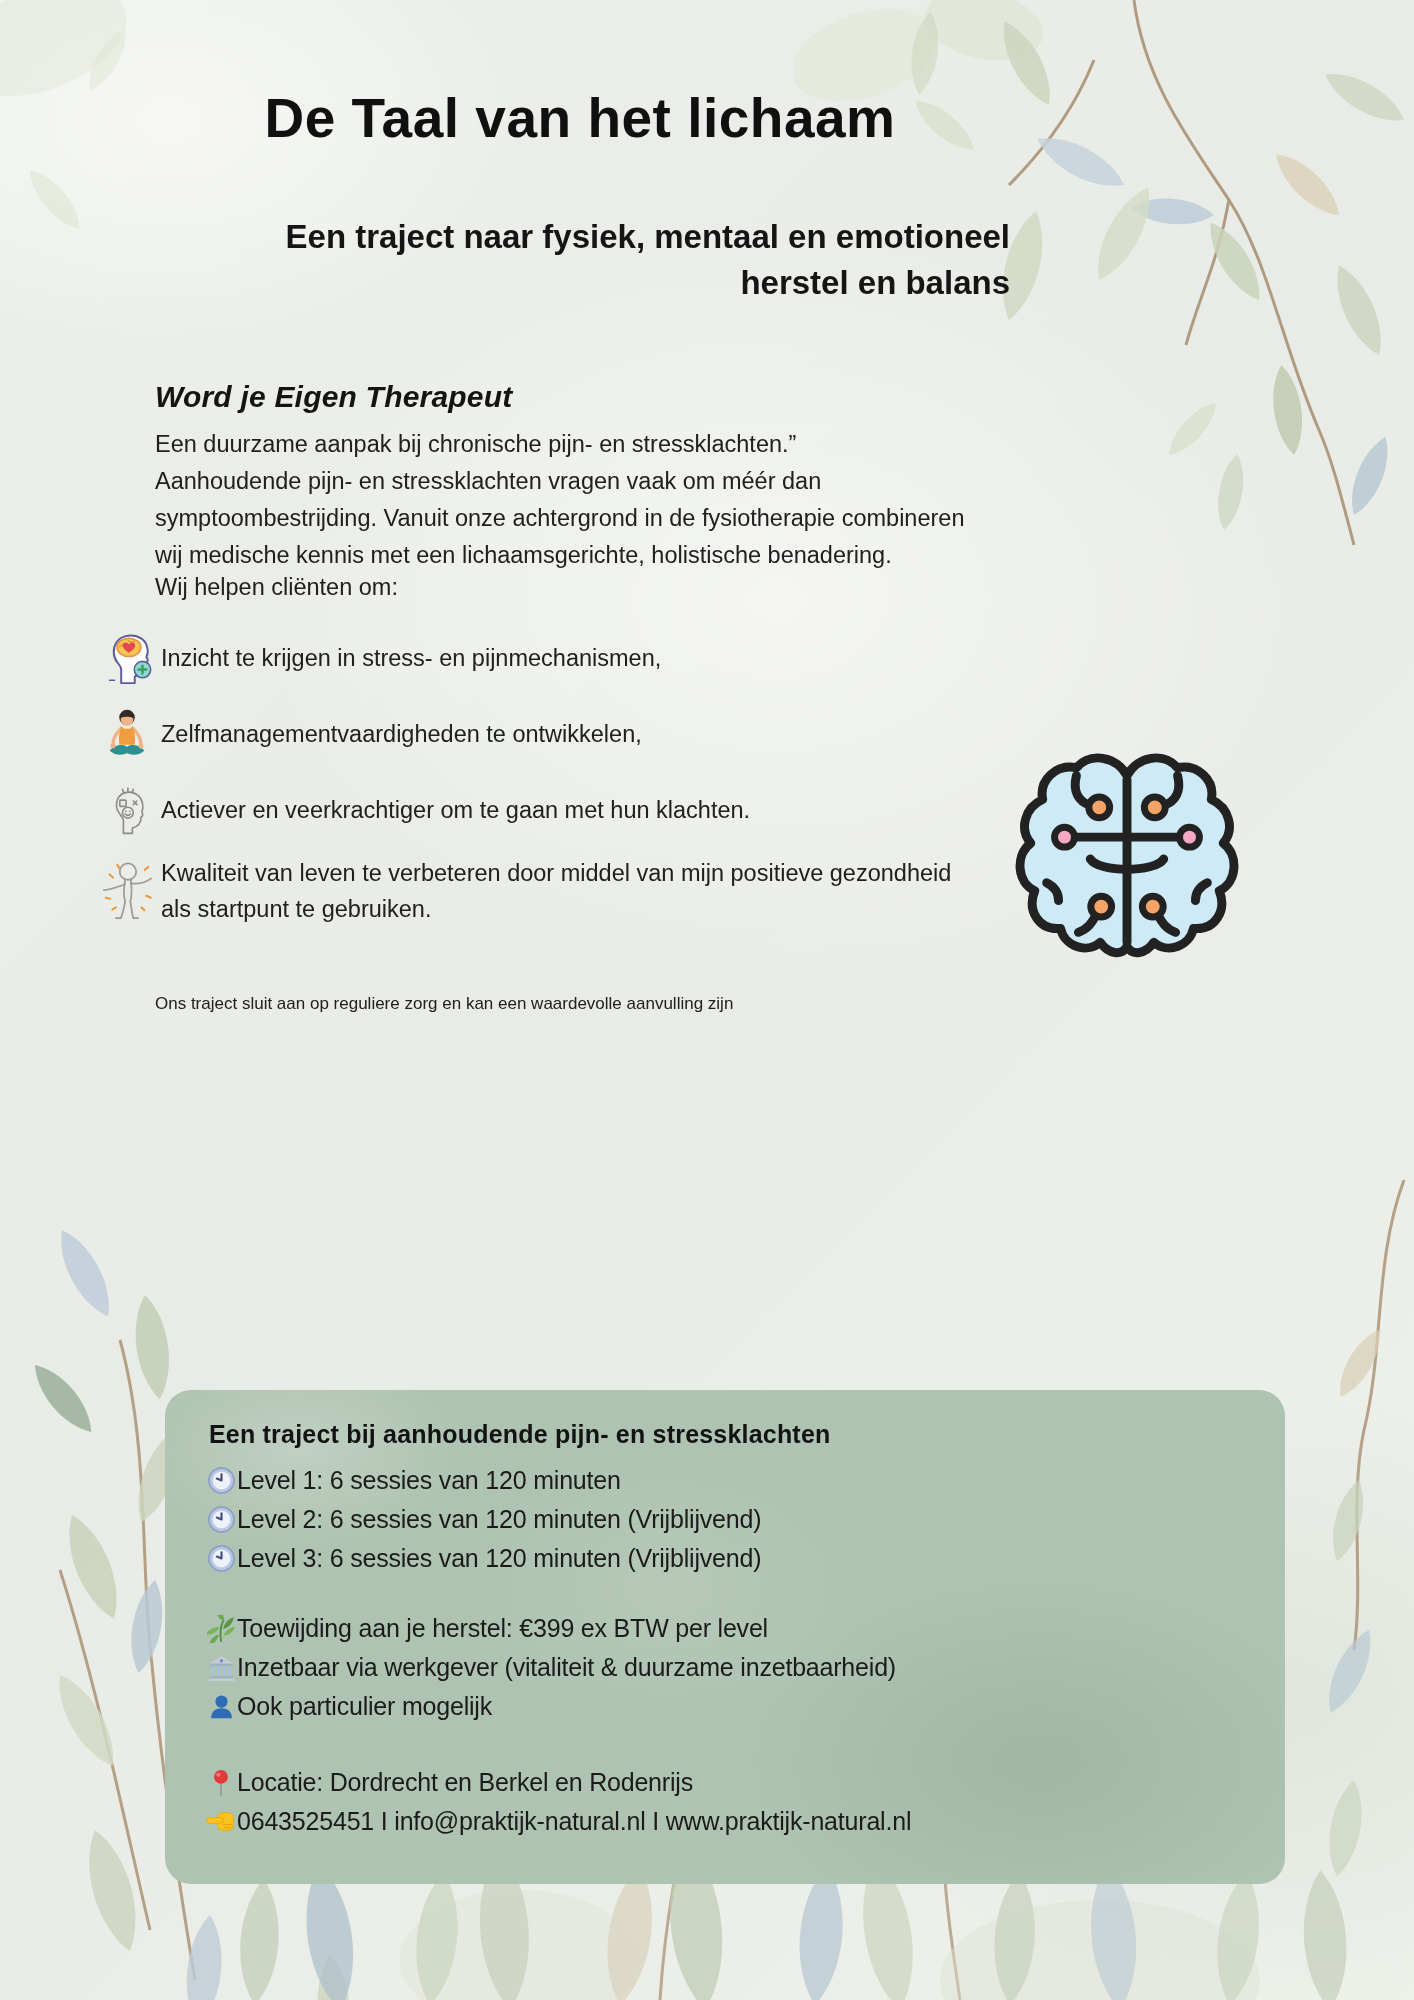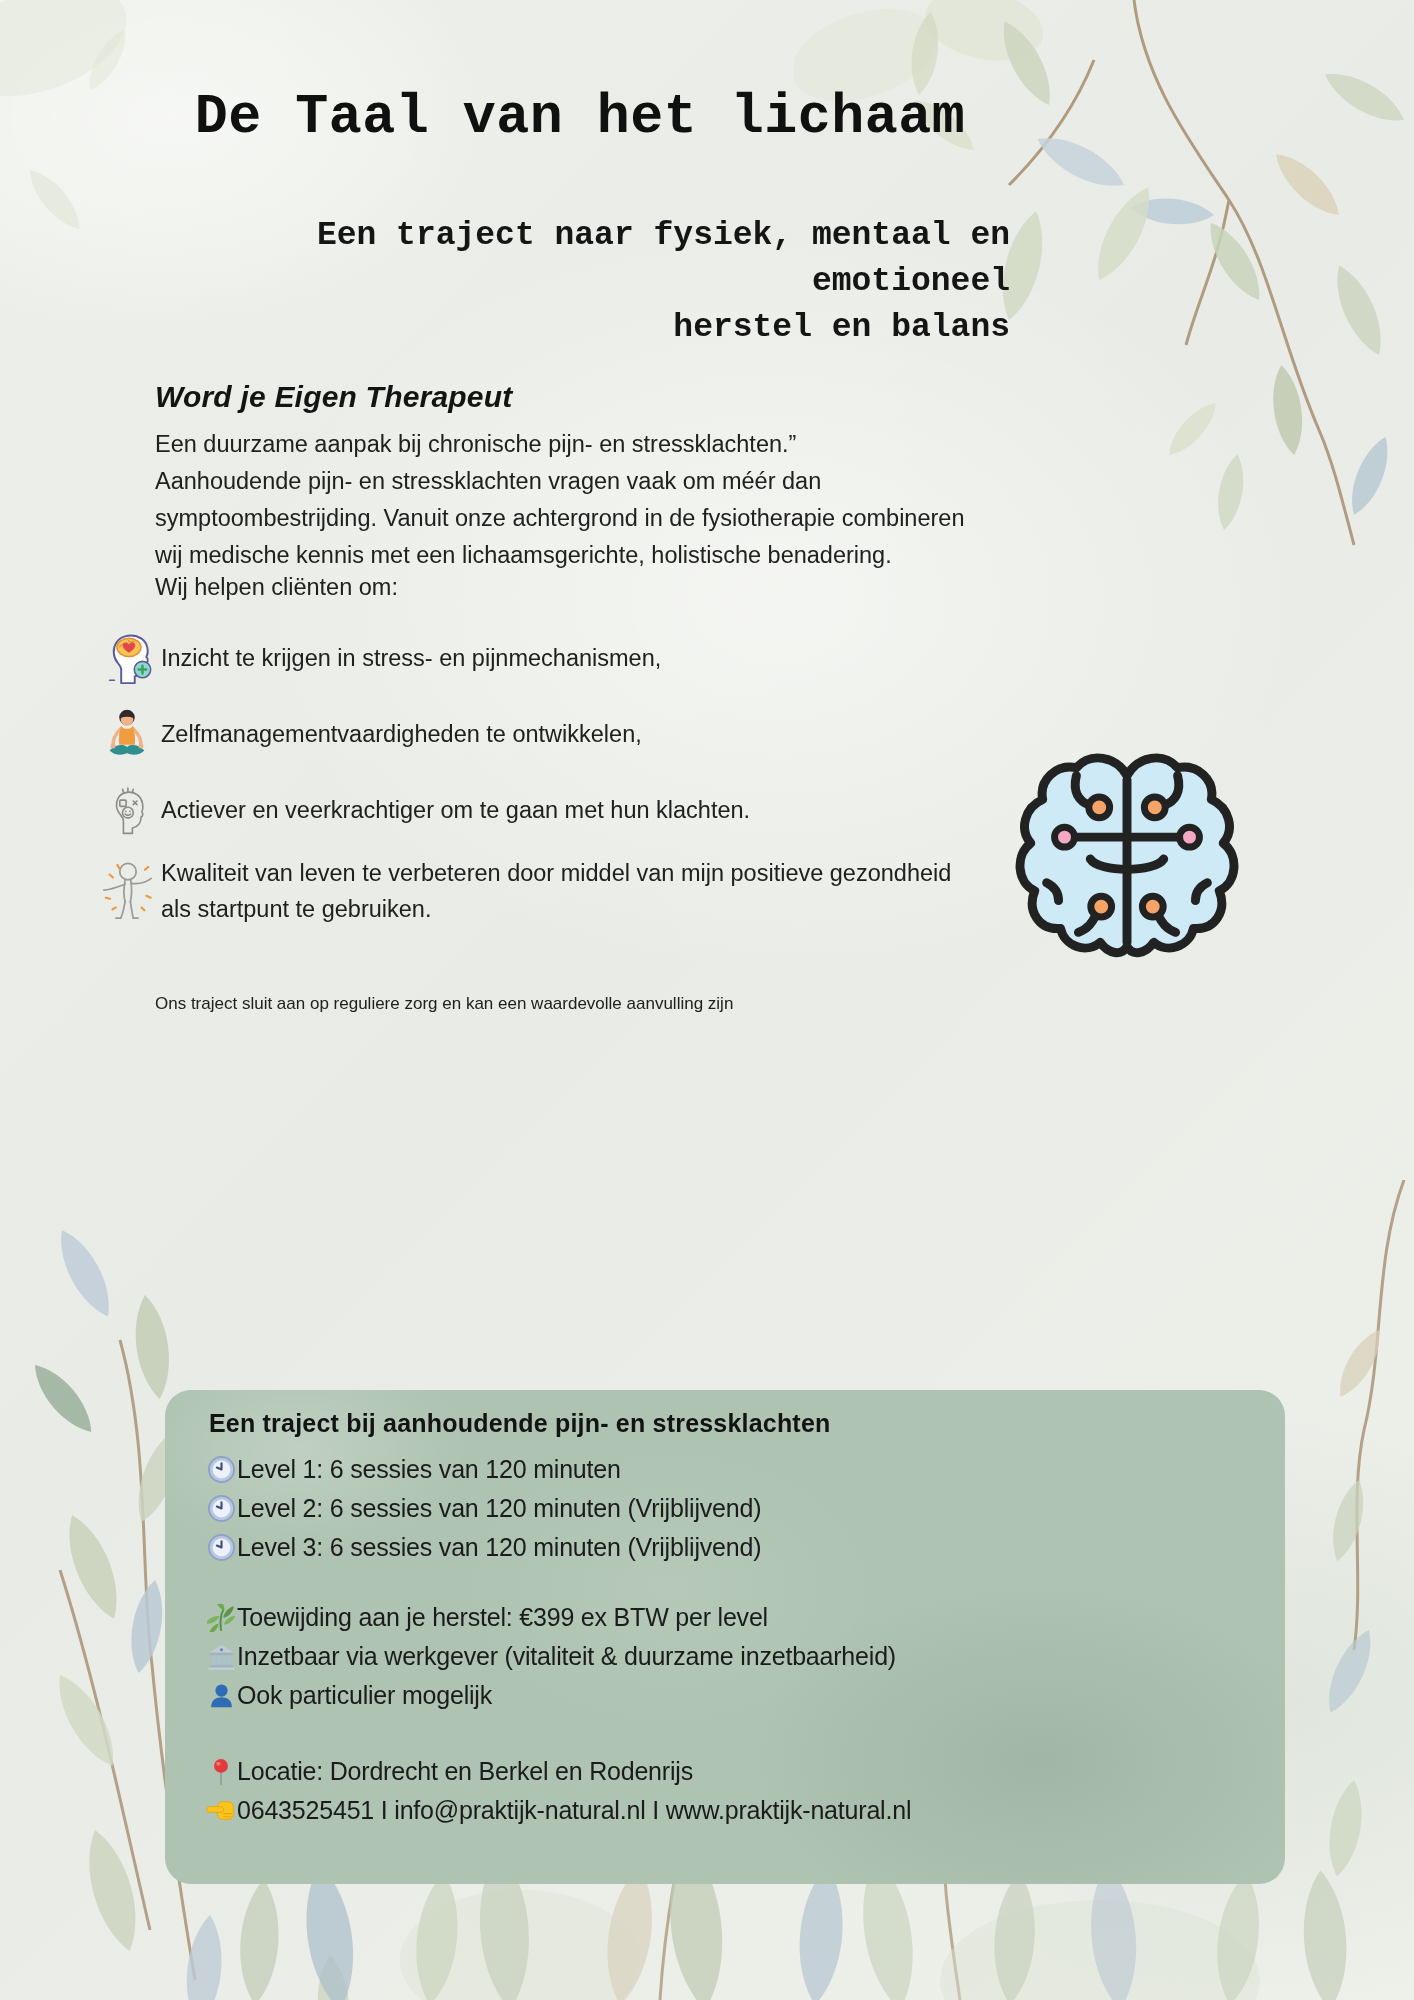--- a/index.html
+++ b/index.html
@@ -12,40 +12,40 @@
       linear-gradient(135deg,#edf0ea 0%,#e9ece6 45%,#eef0ea 100%);
     font-family:"Liberation Sans","DejaVu Sans",sans-serif;color:#1d1d1d;
   }
   .deco{position:absolute;pointer-events:none;}
   .deco.tr{top:0;right:0;}
   .deco.tl{top:0;left:0;}
   .deco.bl{bottom:0;left:0;}
   .deco.bb{bottom:0;left:0;}
   .deco.rr{right:0;top:1180px;}
 
-  .header{position:absolute;left:150px;top:86px;width:860px;text-align:center;z-index:2;font-family:Liberation Mono, monospace;}
+  .header{position:absolute;left:150px;top:86px;width:860px;text-align:center;z-index:2;}
   .title{margin:0;font-size:55px;font-weight:700;letter-spacing:.5px;color:#101010;}
   .subtitle{margin-top:64px;font-size:33px;font-weight:700;line-height:46px;color:#151515;text-align:right;}
 
   .intro{position:absolute;left:155px;top:380px;width:870px;z-index:2;}
   .intro-heading{margin:0 0 12px 0;font-size:30px;font-weight:700;font-style:italic;letter-spacing:.2px;color:#141414;}
   .para div{font-size:23.5px;line-height:37px;white-space:nowrap;color:#202020;}
   .list-intro{font-size:23.5px;color:#202020;}
   .help-list{margin:26px 0 0 -58px;padding:0;list-style:none;}
   .help-item{display:flex;align-items:center;gap:4px;margin-bottom:14px;}
   .help-item .pict{flex:0 0 60px;height:62px;display:flex;align-items:center;justify-content:center;}
   .help-text{font-size:23.5px;line-height:36px;color:#202020;}
   .closing{margin-top:58px;}
   .closing div{font-size:17px;line-height:38px;white-space:nowrap;color:#202020;}
 
   .brain{position:absolute;left:1003px;top:736px;width:248px;height:242px;z-index:2;}
 
   .offer-box{
     position:absolute;left:165px;top:1390px;width:1120px;height:494px;box-sizing:border-box;
-    padding:19px 40px;border-radius:26px;z-index:3;
+    padding:30px 40px;border-radius:26px;z-index:3;
     background:
       radial-gradient(ellipse 260px 160px at 12% 12%, rgba(255,255,255,.22), transparent 65%),
       radial-gradient(ellipse 420px 260px at 78% 75%, rgba(82,104,88,.14), transparent 70%),
       radial-gradient(ellipse 300px 200px at 45% 40%, rgba(255,255,255,.10), transparent 70%),
       #aec3b1;
   }
   .offer-heading{margin:0 0 12px 4px;font-size:25px;font-weight:700;letter-spacing:.2px;color:#131313;}
   .offer-list{margin:0;padding:0;list-style:none;}
   .offer-list.details{margin-top:31px;}
   .offer-list.contact{margin-top:37px;}

